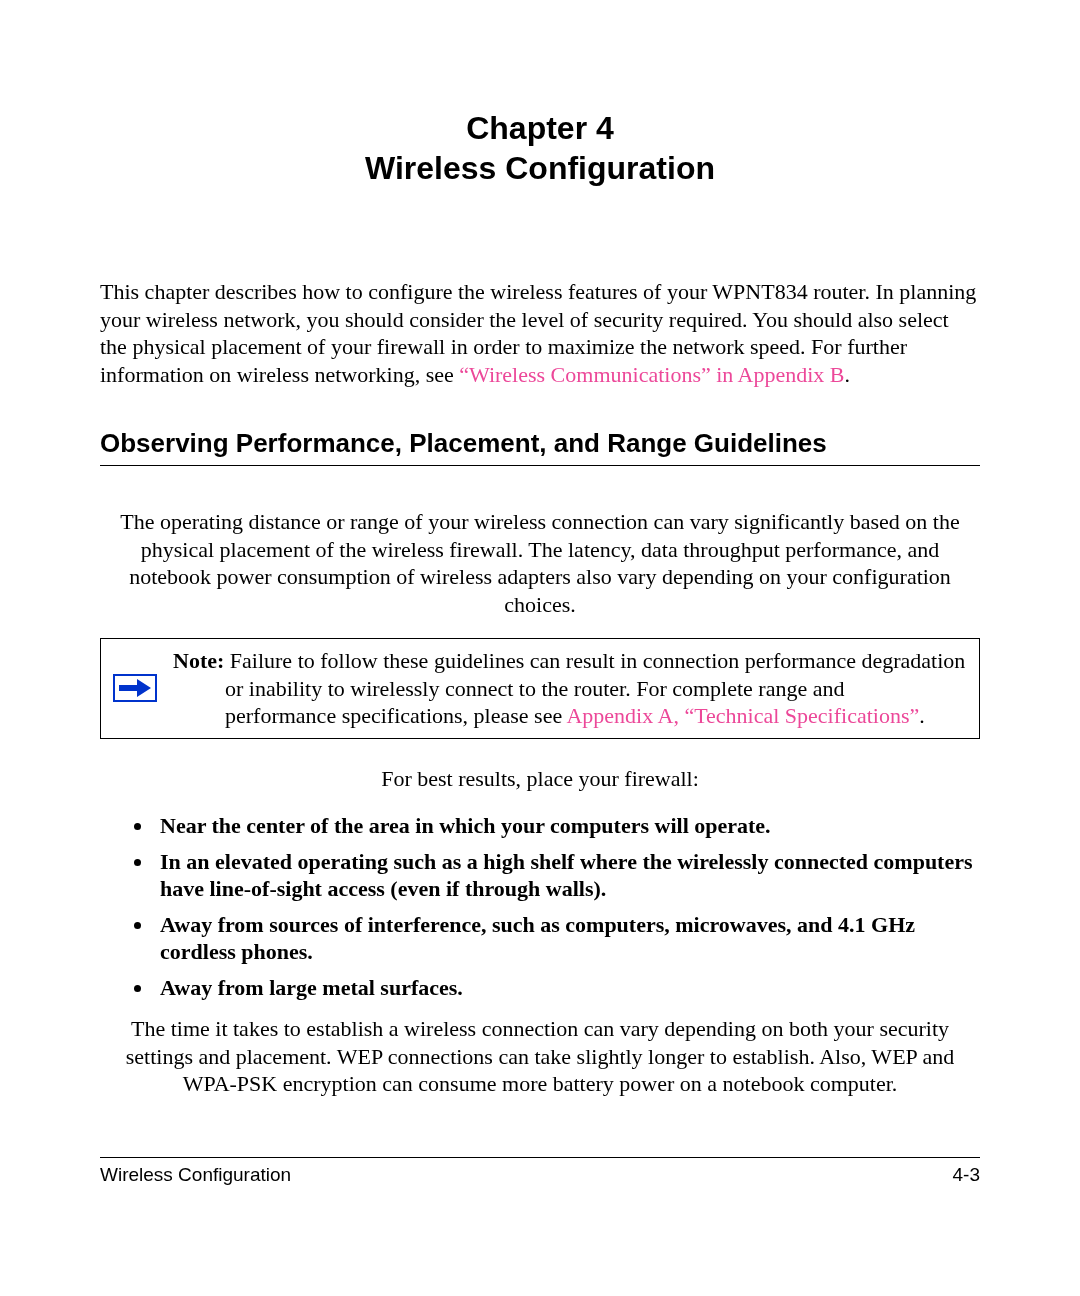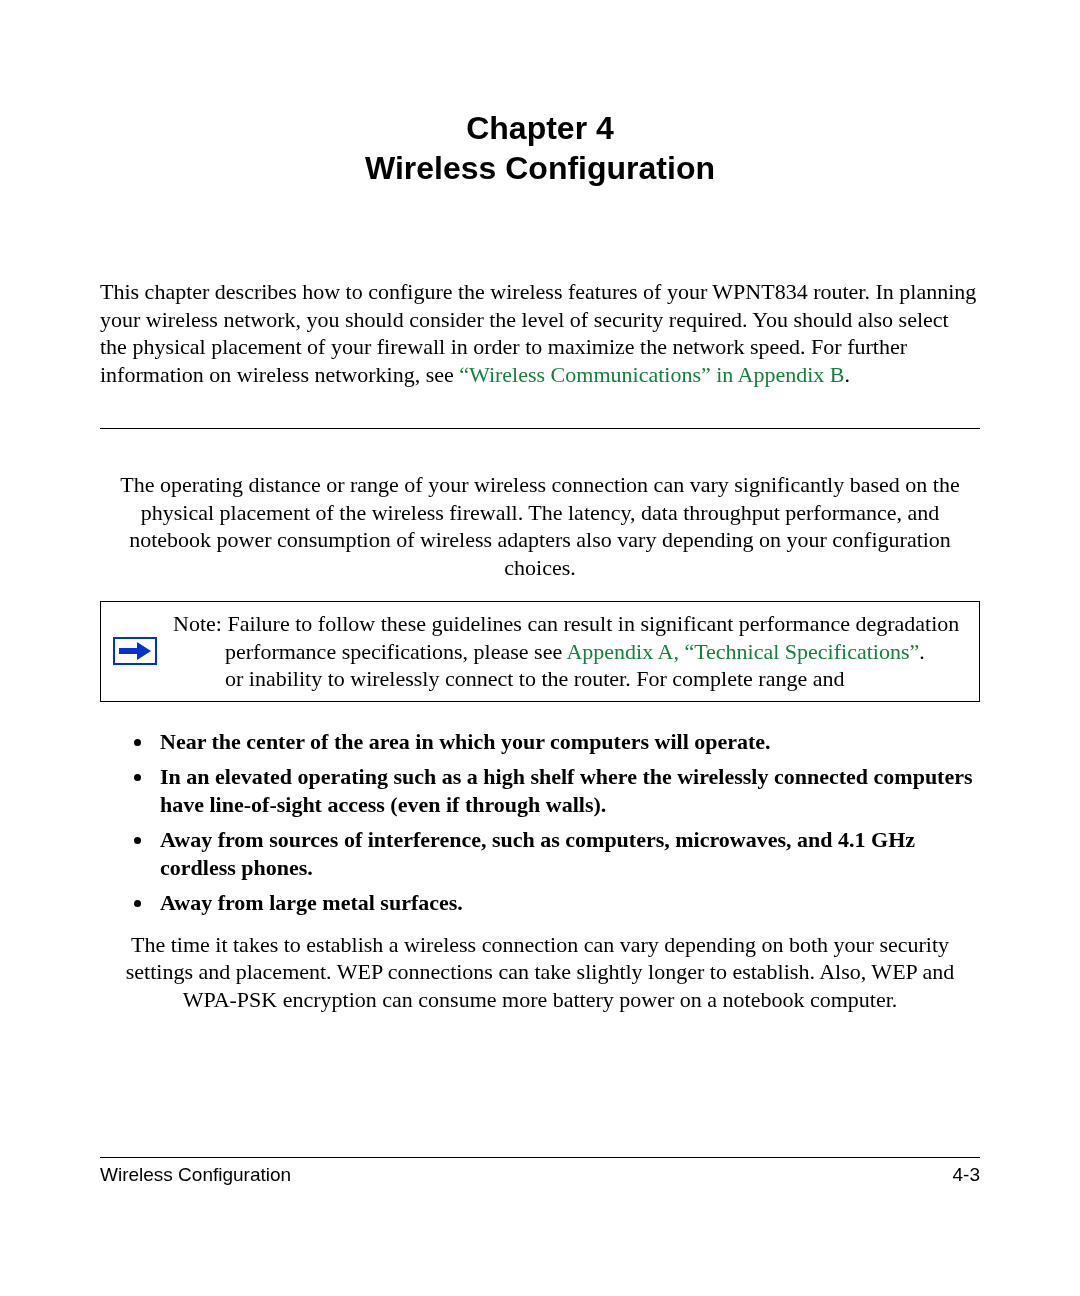--- a/index.html
+++ b/index.html
@@ -27,21 +27,21 @@
   }
   .chapter-number, .chapter-title {
     display: block;
   }
   .intro {
     font-size: 22px;
     line-height: 1.25;
     margin: 0 0 40px 0;
   }
   .link {
-    color: #15803d;
+    color: #ec4899;
     text-decoration: none;
   }
   .section-heading {
     font-family: Arial, Helvetica, sans-serif;
     font-weight: bold;
     font-size: 26px;
     margin: 0 0 6px 0;
   }
   .section-rule {
     border: none;
@@ -82,21 +82,21 @@
     width: 100%;
     height: 100%;
   }
   .note-text {
     flex: 1;
     font-size: 22px;
     line-height: 1.25;
     padding: 8px 10px 8px 4px;
   }
   .note-label {
-    font-weight: normal;
+    font-weight: bold;
   }
   .note-indent {
     display: block;
     padding-left: 52px;
   }
   ul.bullets {
     list-style-type: disc;
     font-size: 22px;
     line-height: 1.25;
     margin: 6px 0 14px 0;
@@ -139,41 +139,43 @@
 
   <h1 class="chapter-heading">
     <span class="chapter-number">Chapter 4</span>
     <span class="chapter-title">Wireless Configuration</span>
   </h1>
 
   <p class="intro">
     <span>This chapter describes how to configure the wireless features of your WPNT834 router. In planning your wireless network, you should consider the level of security required. You should also select the physical placement of your firewall in order to maximize the network speed. For further information on wireless networking, see </span><a class="link" href="#">“Wireless Communications” in Appendix B</a><span>.</span>
   </p>
 
+  <h2 class="section-heading">Observing Performance, Placement, and Range Guidelines</h2>
   <hr class="section-rule">
 
   <p class="body-para">The operating distance or range of your wireless connection can vary significantly based on the physical placement of the wireless firewall. The latency, data throughput performance, and notebook power consumption of wireless adapters also vary depending on your configuration choices.</p>
 
   <div class="note-box">
     <div class="note-icon-cell">
       <div class="note-icon">
         <svg viewBox="0 0 40 24" preserveAspectRatio="none">
           <polygon points="4,9 22,9 22,3 36,12 22,21 22,15 4,15" fill="#0033cc"></polygon>
         </svg>
       </div>
     </div>
     <div class="note-text">
-      <span class="note-label">Note:</span><span> Failure to follow these guidelines can result in significant performance degradation</span>
+      <span class="note-label">Note:</span><span> Failure to follow these guidelines can result in connection performance degradation</span>
+      <span class="note-indent">or inability to wirelessly connect to the router. For complete range and</span>
       <span class="note-indent">
         <span>performance specifications, please see </span><a class="link" href="#">Appendix A, “Technical Specifications”</a><span>.</span>
       </span>
-      <span class="note-indent">or inability to wirelessly connect to the router. For complete range and</span>
     </div>
   </div>
 
+  <p class="body-para">For best results, place your firewall:</p>
 
   <ul class="bullets">
     <li>Near the center of the area in which your computers will operate.</li>
     <li>In an elevated operating such as a high shelf where the wirelessly connected computers have line-of-sight access (even if through walls).</li>
     <li>Away from sources of interference, such as computers, microwaves, and 4.1 GHz cordless phones.</li>
     <li>Away from large metal surfaces.</li>
   </ul>
 
   <p class="body-para">The time it takes to establish a wireless connection can vary depending on both your security settings and placement. WEP connections can take slightly longer to establish. Also, WEP and WPA-PSK encryption can consume more battery power on a notebook computer.</p>
 

